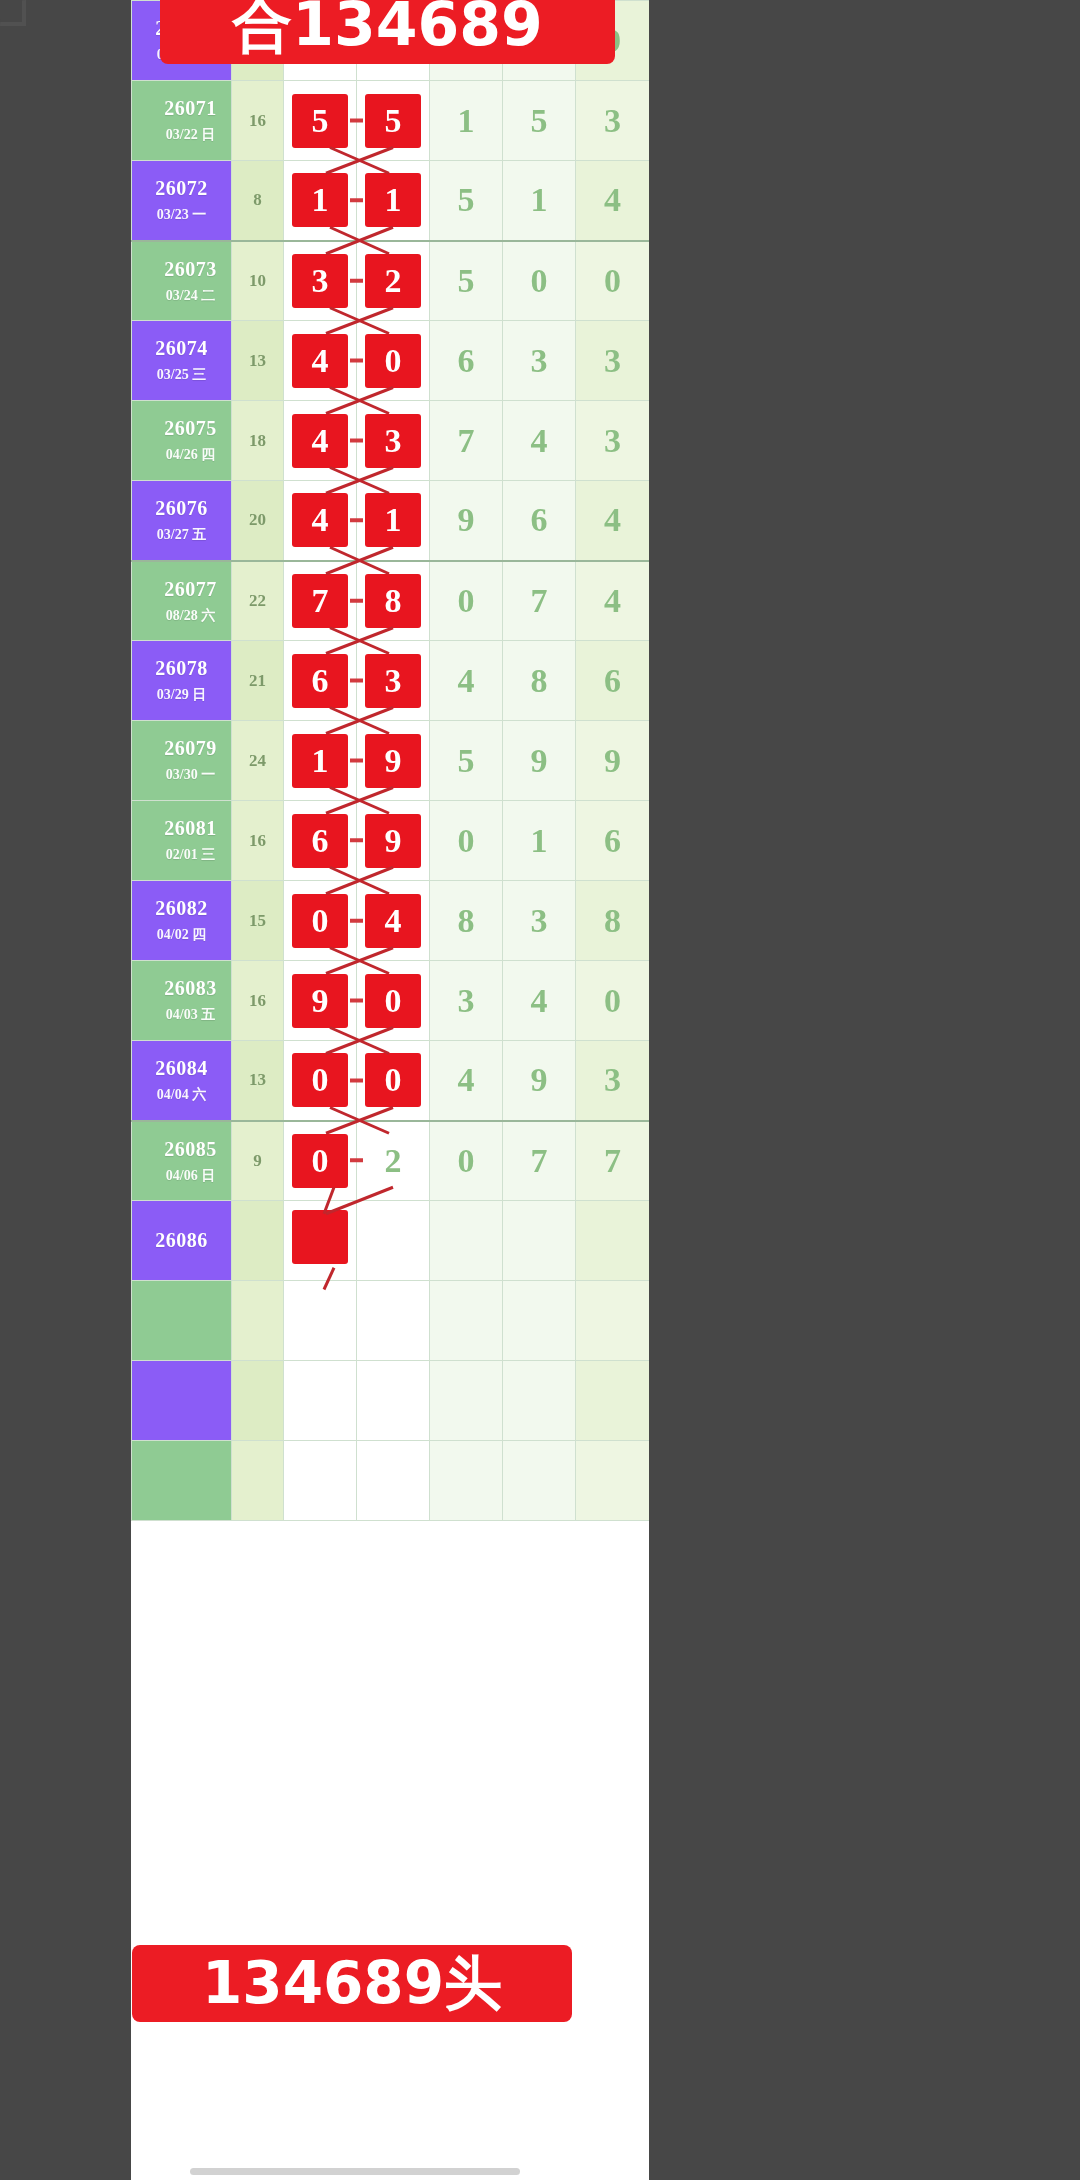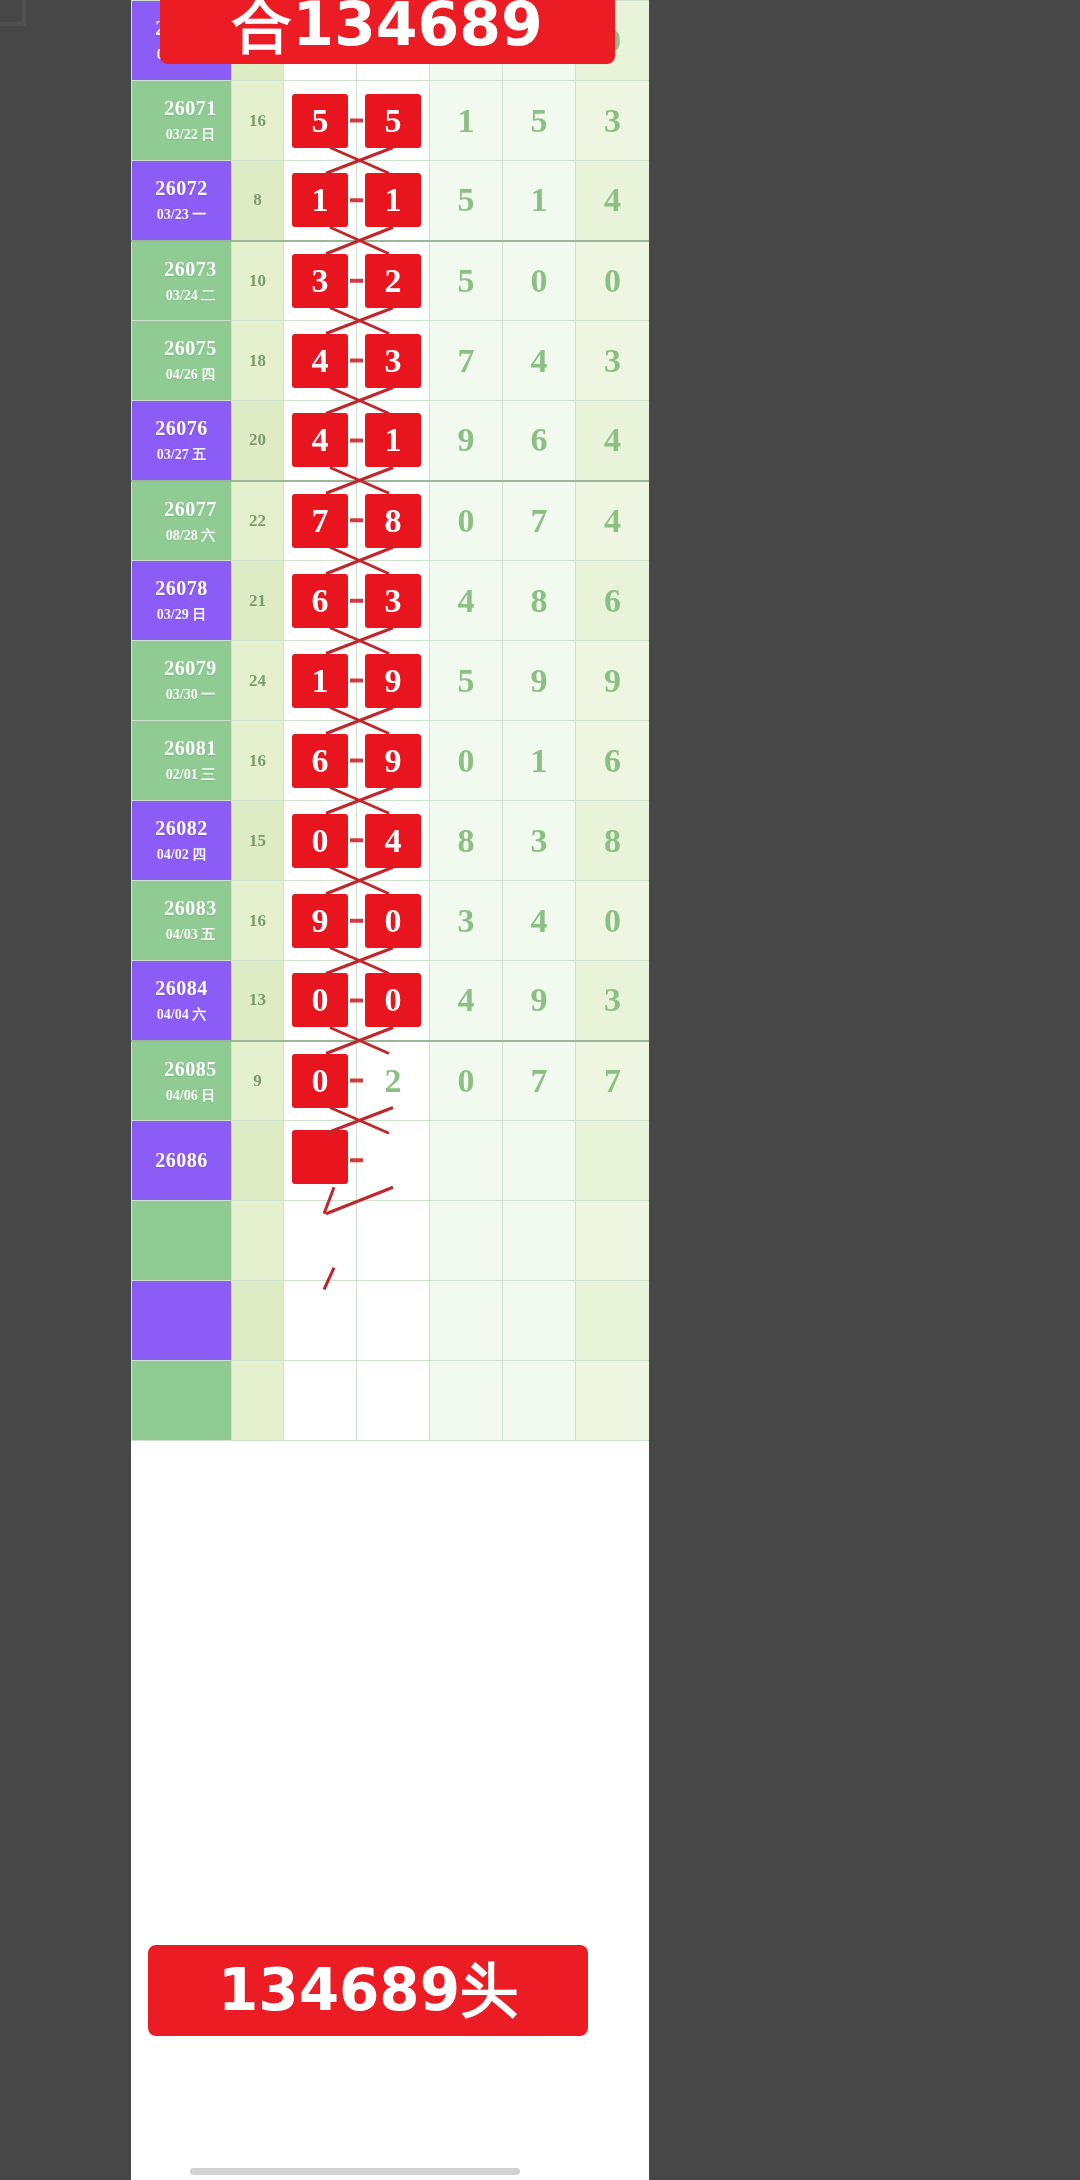--- a/index.html
+++ b/index.html
@@ -106,21 +106,21 @@
     display:flex;align-items:center;justify-content:center;
     z-index:9;
     white-space:nowrap;
   }
   #banner-top{
     left:160px;top:-14px;width:455px;height:78px;
     font-size:60px;
     letter-spacing:0px;
   }
   #banner-bottom{
-    left:148px;top:1945px;width:440px;height:91px;
+    left:132px;top:1945px;width:440px;height:77px;
     font-size:58px;
   }
   
   #hscroll{
     position:absolute;left:190px;top:2168px;width:330px;height:7px;
     background:#d2d2d2;border-radius:4px;z-index:8;
   }
   
   #rail-right{position:absolute;left:649px;top:0;width:431px;height:2180px;background:#474747;}
 </style>
@@ -183,20 +183,32 @@
             <td class="issue">
               <span class="no">26073</span>
               <span class="dt">03/24 二</span>
             </td>
             <td class="sum">10</td>
             <td class="dig"><span class="chip">3</span></td>
             <td class="dig"><span class="chip">2</span></td>
             <td class="dig tint">5</td>
             <td class="dig tint">0</td>
             <td class="dig g3">0</td>
+          </tr>
+          <tr>
+            <td class="issue">
+              <span class="no">26074</span>
+              <span class="dt">03/25 三</span>
+            </td>
+            <td class="sum">13</td>
+            <td class="dig"><span class="chip">4</span></td>
+            <td class="dig"><span class="chip">0</span></td>
+            <td class="dig tint">6</td>
+            <td class="dig tint">3</td>
+            <td class="dig g3">3</td>
           </tr>
           <tr class="alt">
             <td class="issue">
               <span class="no">26075</span>
               <span class="dt">04/26 四</span>
             </td>
             <td class="sum">18</td>
             <td class="dig"><span class="chip">4</span></td>
             <td class="dig"><span class="chip">3</span></td>
             <td class="dig tint">7</td>

